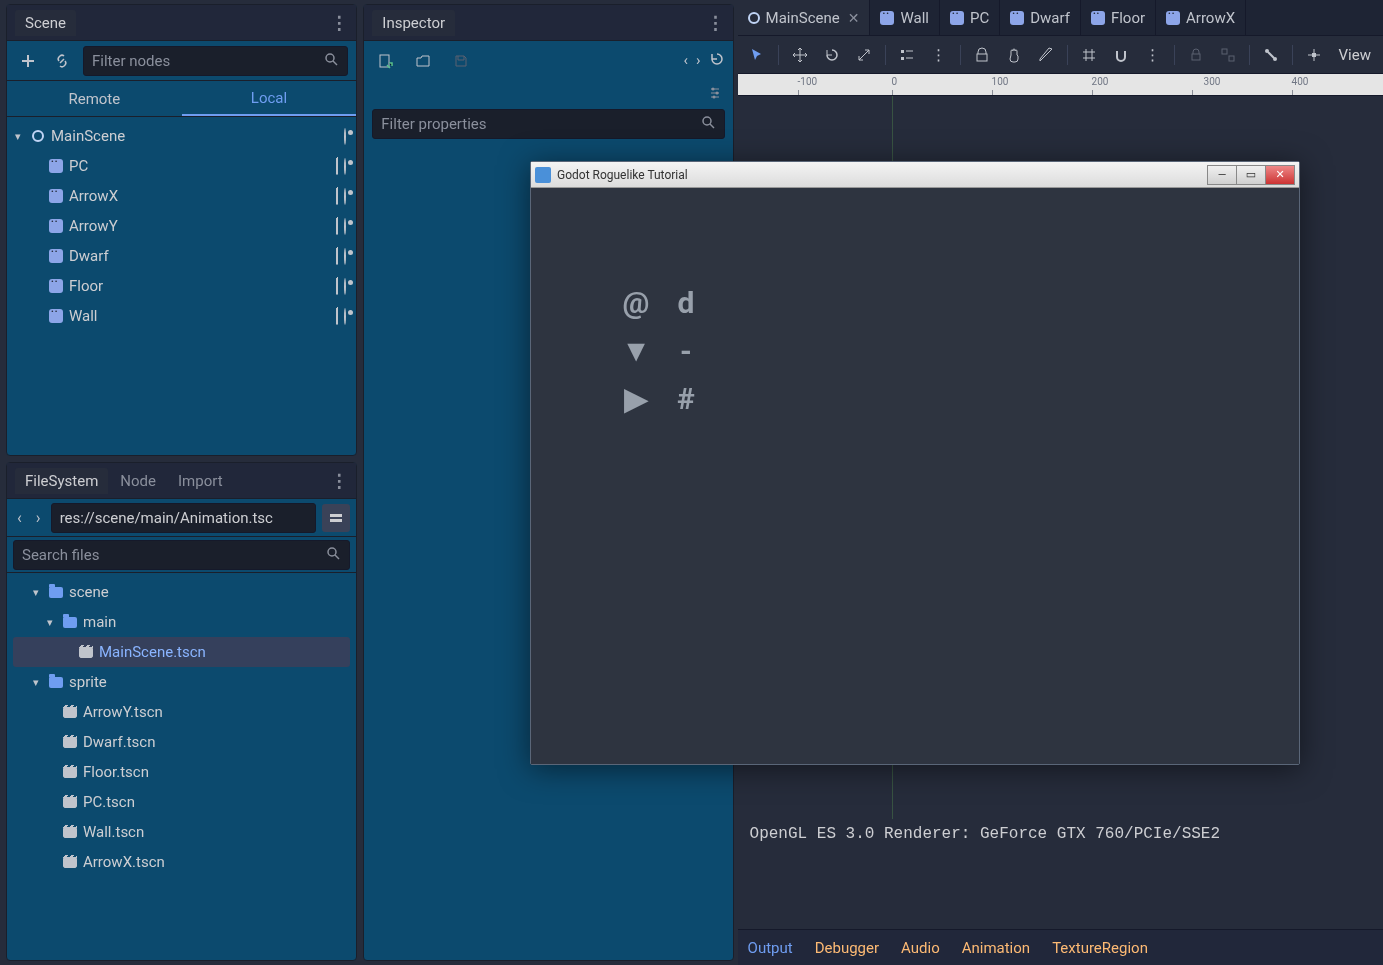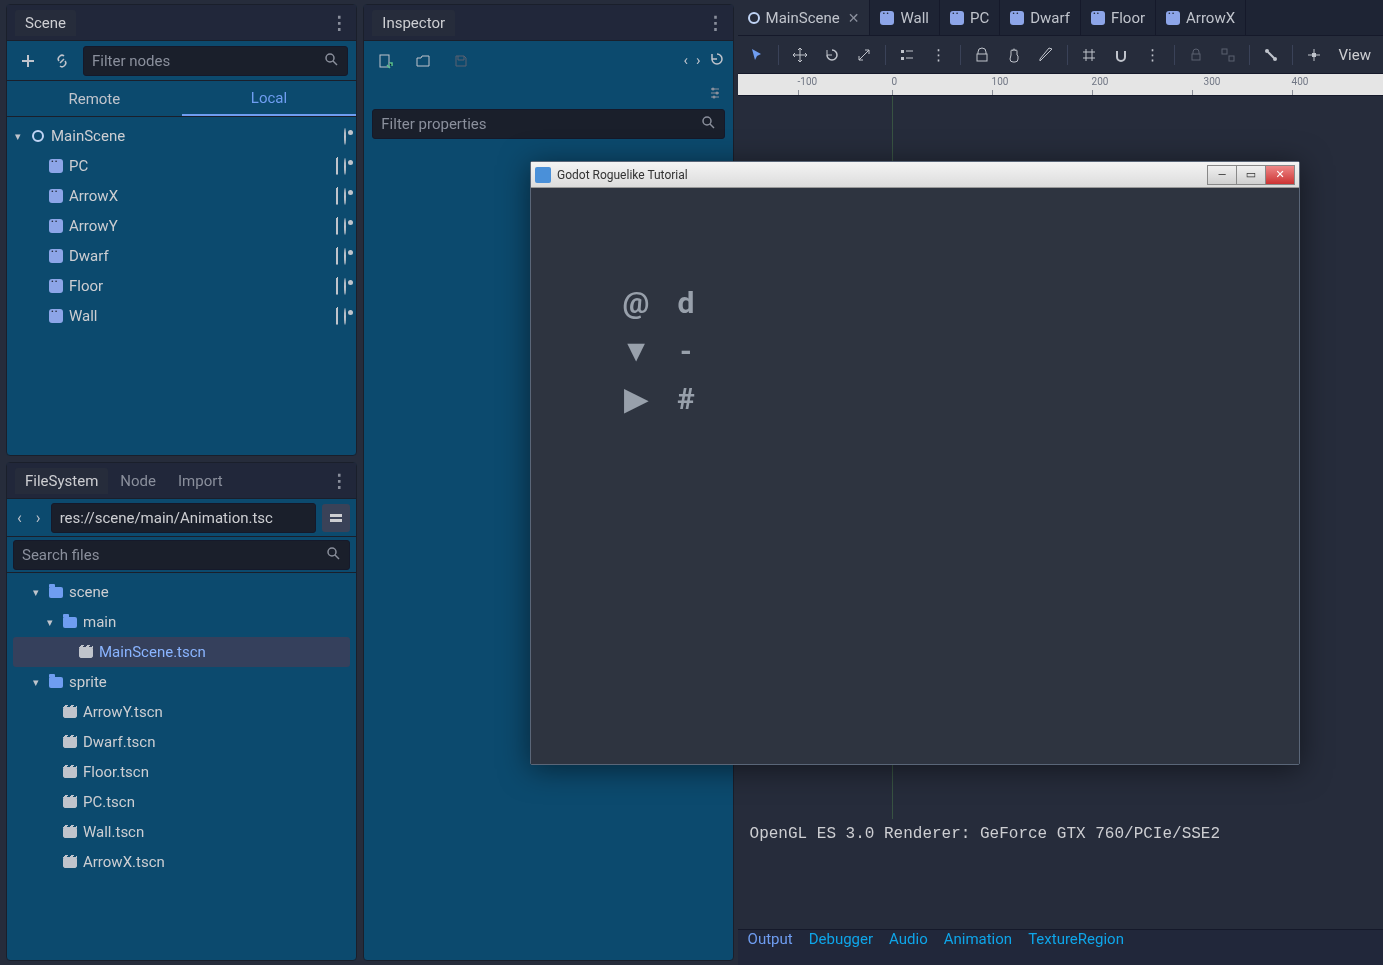--- a/index.html
+++ b/index.html
@@ -72,22 +72,22 @@
 .ruler-h { height:22px; background:#e5e5e5; border-bottom:1px solid #15192a; position:relative; overflow:hidden; font-size:10px; color:#707684; }
 .ruler-h .tick { position:absolute; top:2px; }
 .zoom-bar { height:32px; background:transparent; display:flex; align-items:center; gap:10px; padding-left:24px; color:#c0c4cc; position:absolute; top:96px; left:0; }
 .zoom-btn { width:22px; height:22px; background:#2d3548; border-radius:50%; display:flex; align-items:center; justify-content:center; cursor:pointer; font-size:14px; }
 
 .canvas-area { flex:1; background:#262c3b; position:relative; overflow:hidden; }
 .origin-v { position:absolute; left:154px; top:0; bottom:0; width:1px; background:#4a7a4a; opacity:0.5; }
 .y-axis-dot { position:absolute; left:151px; top:162px; width:7px; height:7px; background:#6b7a8a; border-radius:50%; }
 
 .console-line { padding:6px 12px; font-family:"Consolas","Courier New",monospace; font-size:16px; color:#cdced2; background:#262c3b; }
-.bottom-tabs { display:flex; height:36px; background:#21273a; border-top:1px solid #15192a; align-items:flex-start; padding:0 10px; gap:16px; }
-.bottom-tabs > div { cursor:pointer; color:#0ea5e9; }
+.bottom-tabs { display:flex; height:36px; background:#21273a; border-top:1px solid #15192a; align-items:center; padding:0 10px; gap:22px; }
+.bottom-tabs > div { cursor:pointer; color:#fdba74; }
 .bottom-tabs .active { color:#6f9df1; }
 
 
 .game-window { position:absolute; left:530px; top:161px; width:770px; height:604px; background:#2e3440; border:1px solid #5a6678; border-radius:2px; box-shadow:0 4px 30px rgba(0,0,0,0.5); display:flex; flex-direction:column; }
 .titlebar { height:26px; background:linear-gradient(#f4f4f4,#dcdcdc); display:flex; align-items:center; padding:0 4px; font-size:12px; color:#333; border-bottom:1px solid #999; }
 .titlebar-icon { width:16px; height:16px; background:#4a90d9; border-radius:2px; margin-right:6px; }
 .titlebar-buttons { margin-left:auto; display:flex; }
 .winbtn { width:30px; height:20px; display:flex; align-items:center; justify-content:center; font-size:11px; cursor:pointer; border:1px solid #888; background:linear-gradient(#f0f0f0,#d0d0d0); margin-left:-1px; }
 .winbtn.close { background:linear-gradient(#e88,#c33); color:#fff; }
 .game-content { flex:1; background:#2e3440; position:relative; padding:90px 80px; }

